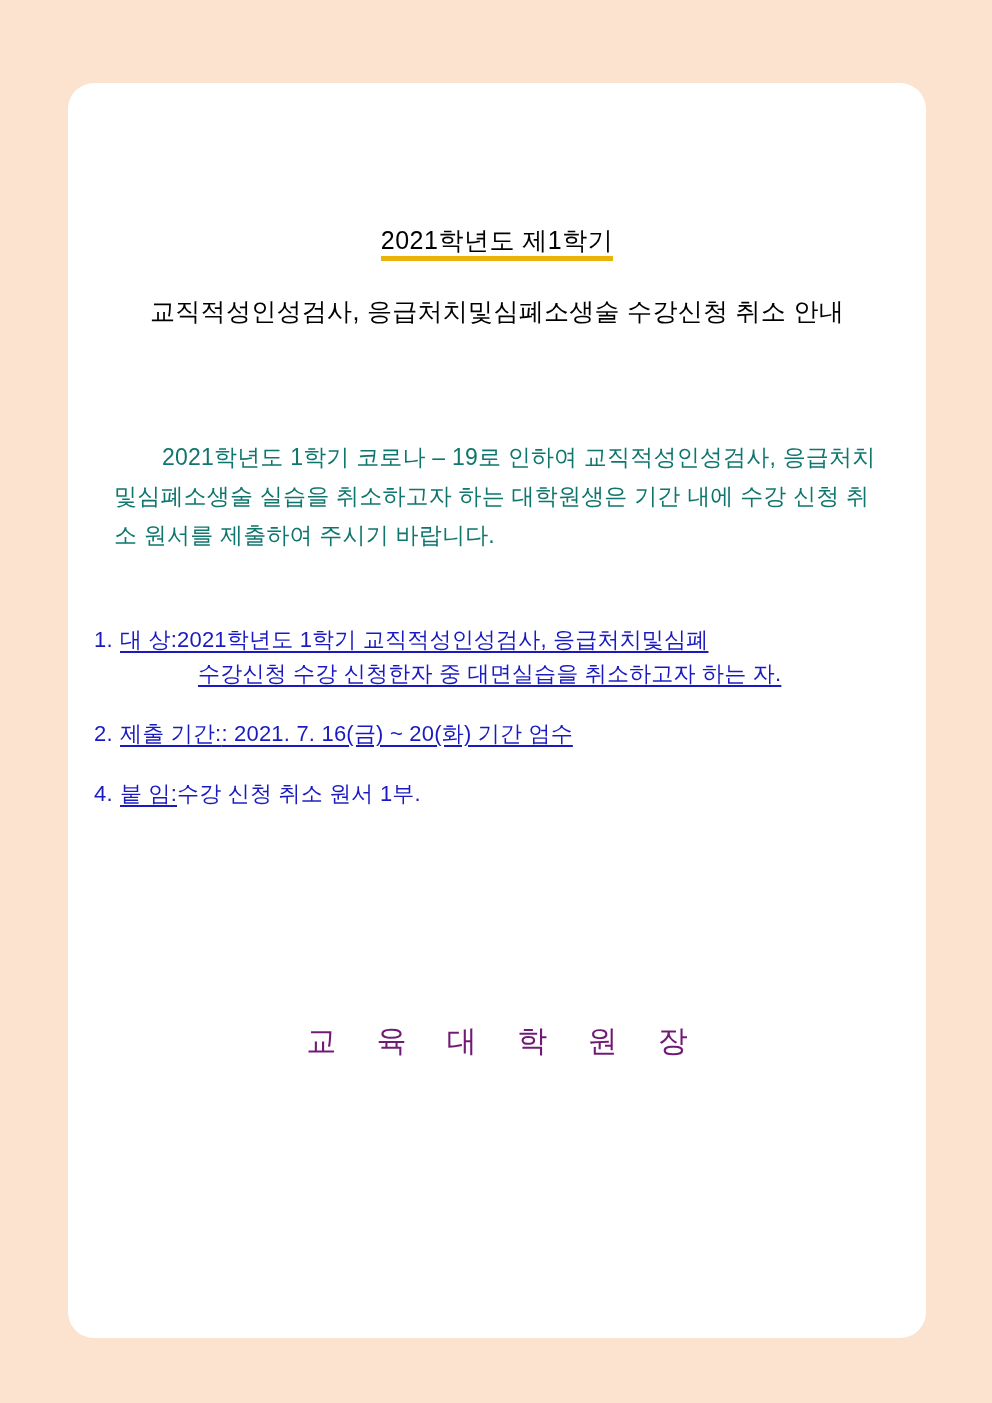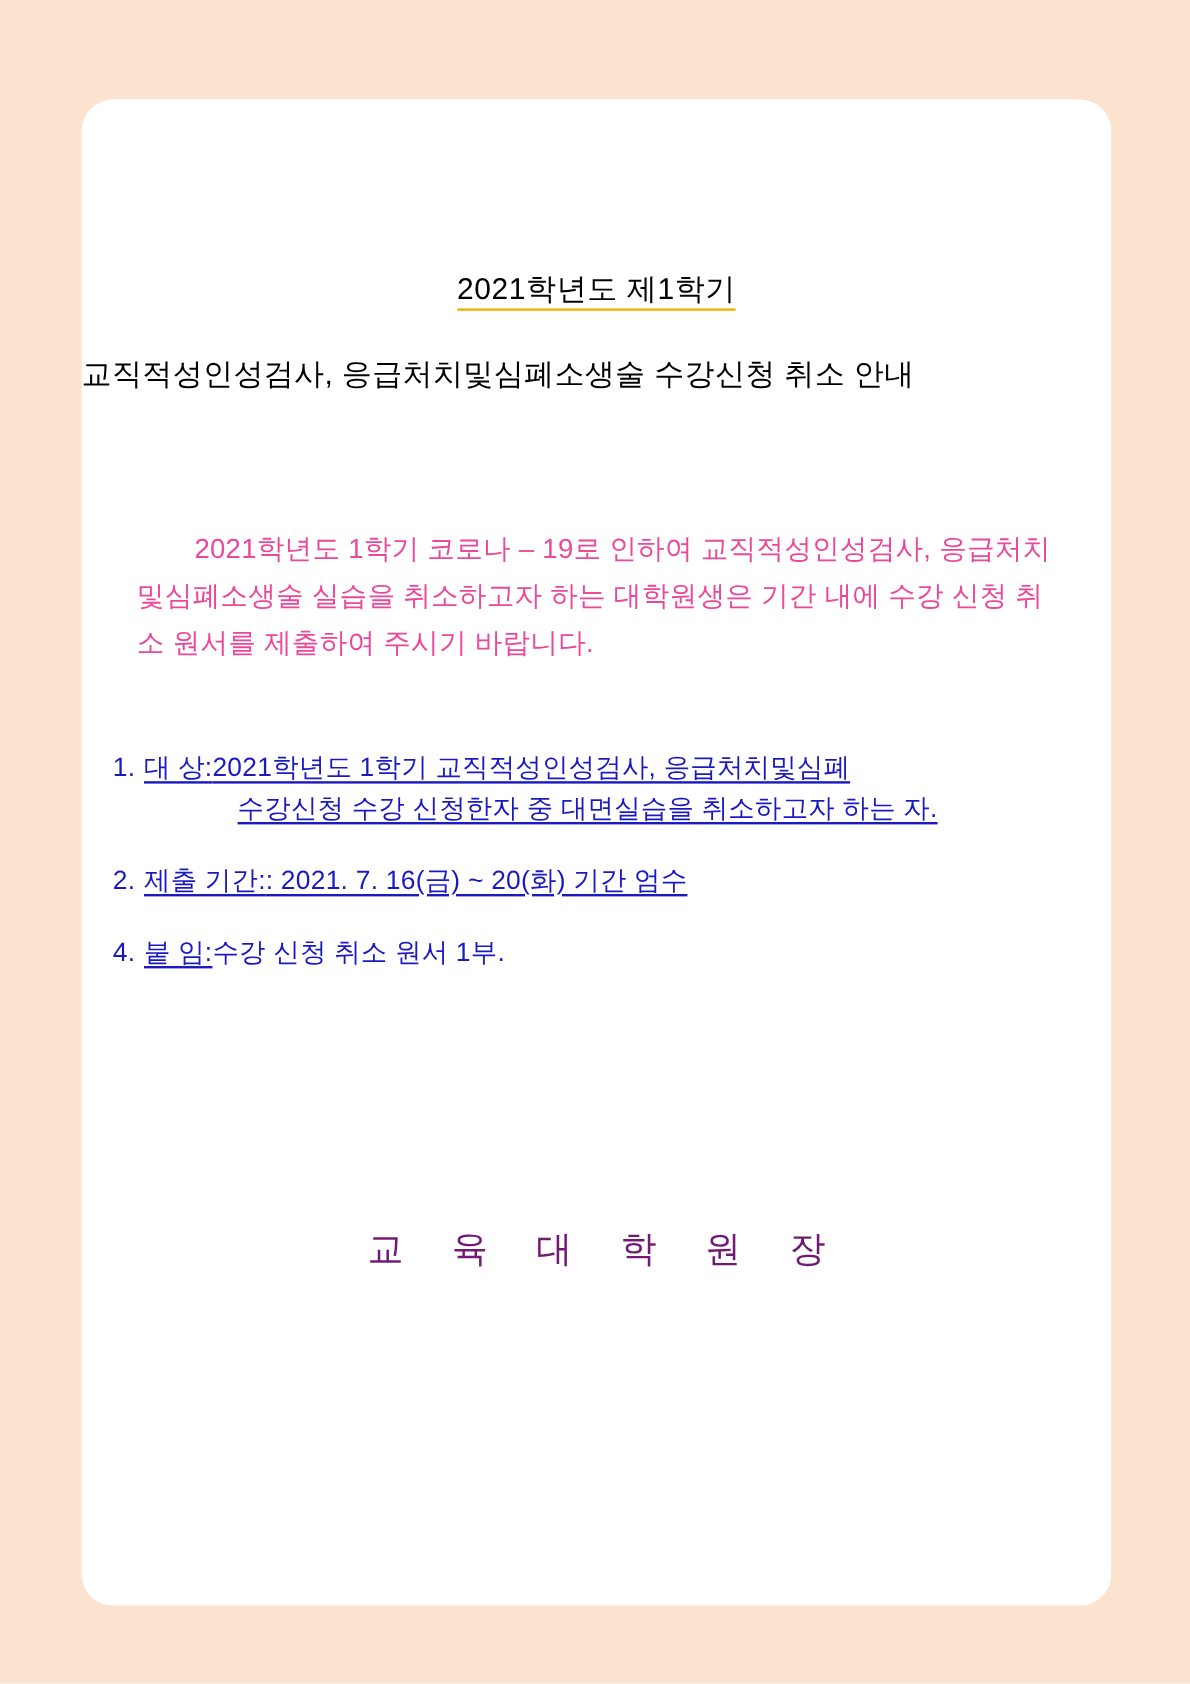--- a/index.html
+++ b/index.html
@@ -33,41 +33,41 @@
     position: absolute;
     top: 141px;
     left: 0;
     width: 100%;
     text-align: center;
     font-size: 25px;
     color: #000000;
     letter-spacing: 0.5px;
   }
   .title-line1 span {
-    border-bottom: 2px solid #eab308;
+    border-bottom: 5px solid #eab308;
     padding-bottom: 2px;
   }
   .title-line2 {
     position: absolute;
     top: 212px;
     left: 0;
     width: 100%;
-    text-align: left;
+    text-align: center;
     font-size: 25px;
     color: #000000;
     letter-spacing: 0.3px;
   }
   .intro {
     position: absolute;
     top: 355px;
     left: 46px;
     width: 770px;
     font-size: 23px;
     line-height: 39px;
-    color: #ec4899;
+    color: #0f766e;
     text-align: left;
     letter-spacing: 0.2px;
   }
   .intro .indent {
     display: inline-block;
     width: 48px;
   }
   .items {
     position: absolute;
     top: 512px;

